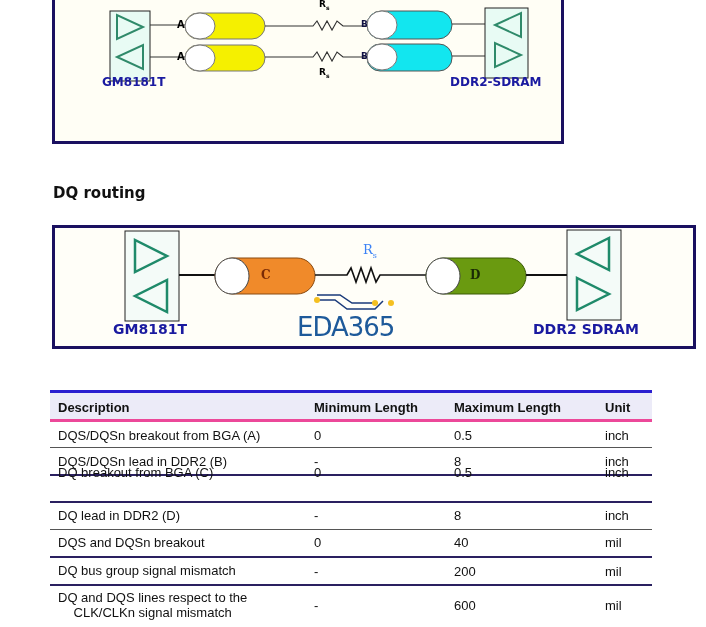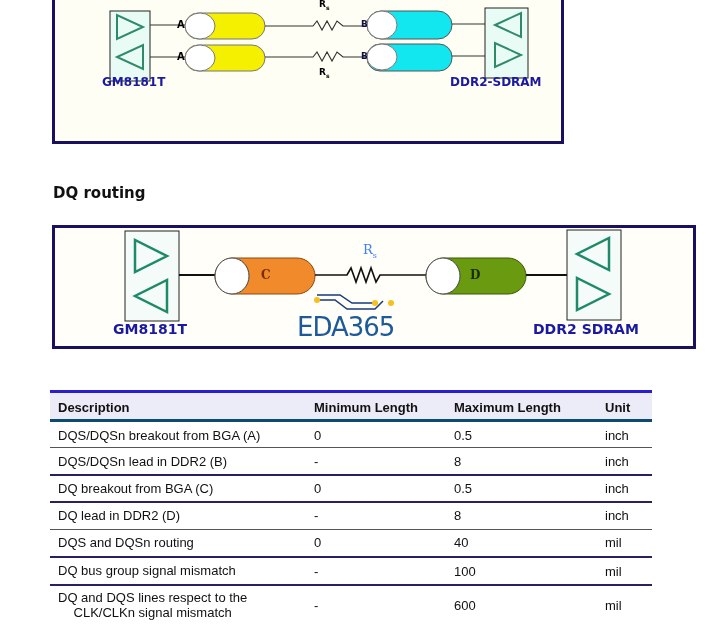--- a/index.html
+++ b/index.html
@@ -11,21 +11,21 @@
   
   #diagram-dq { left: 52px; top: 225px; width: 638px; height: 118px; border: 3px solid #1a1060; background: #fffef8; }
 
   .section-title { left: 53px; top: 184px; font-family: "DejaVu Sans", sans-serif; font-weight: bold; font-size: 15px; color: #111; text-align: center; }
 
   .chip-label { font-family: "DejaVu Sans", sans-serif; font-weight: bold; color: #1a1aa0; white-space: nowrap; }
 
   
   #spec-table { left: 50px; top: 390px; width: 602px; border-collapse: collapse; font-family: "Liberation Sans", sans-serif; font-size: 13px; color: #111; }
   #spec-table .top-rule { position: absolute; left: 0; top: 0; width: 602px; height: 3px; background: #2a1fd0; }
-  .thead { position: absolute; left: 0; top: 3px; width: 602px; height: 26px; background: #ecebf8; border-bottom: 3px solid #0c4a6e; }
+  .thead { position: absolute; left: 0; top: 3px; width: 602px; height: 26px; background: #ecebf8; border-bottom: 3px solid #ec4899; }
   .th { position: absolute; top: 7px; font-weight: bold; font-size: 13px; }
   .row { position: absolute; left: 0; width: 602px; }
   .cell { position: absolute; font-size: 13px; line-height: 15px; text-align: center; }
   .sep { position: absolute; left: 0; width: 602px; height: 2px; background: #2a2060; }
   .sep.light { height: 1px; background: #555; }
 </style>
 </head>
 <body>
 
 <div id="diagram-top" class="abs">
@@ -139,48 +139,48 @@
   <div class="sep light" style="top:57px"></div>
 
   <div class="row" style="top:59px;height:27px">
     <span class="cell" style="left:8px;top:5px">DQS/DQSn lead in DDR2 (B)</span>
     <span class="cell" style="left:264px;top:5px">-</span>
     <span class="cell" style="left:404px;top:5px">8</span>
     <span class="cell" style="left:555px;top:5px">inch</span>
   </div>
   <div class="sep" style="top:84px"></div>
 
-  <div class="row" style="top:86px;height:16px">
+  <div class="row" style="top:70px;height:16px">
     <span class="cell" style="left:8px;top:5px">DQ breakout from BGA (C)</span>
     <span class="cell" style="left:264px;top:5px">0</span>
     <span class="cell" style="left:404px;top:5px">0.5</span>
     <span class="cell" style="left:555px;top:5px">inch</span>
   </div>
   <div class="sep" style="top:111px"></div>
 
   <div class="row" style="top:113px;height:15px">
     <span class="cell" style="left:8px;top:5px">DQ lead in DDR2 (D)</span>
     <span class="cell" style="left:264px;top:5px">-</span>
     <span class="cell" style="left:404px;top:5px">8</span>
     <span class="cell" style="left:555px;top:5px">inch</span>
   </div>
   <div class="sep light" style="top:139px"></div>
 
   <div class="row" style="top:140px;height:27px">
-    <span class="cell" style="left:8px;top:5px">DQS and DQSn routing</span>
+    <span class="cell" style="left:8px;top:5px">DQS and DQSn breakout</span>
     <span class="cell" style="left:264px;top:5px">0</span>
     <span class="cell" style="left:404px;top:5px">40</span>
     <span class="cell" style="left:555px;top:5px">mil</span>
   </div>
   <div class="sep" style="top:166px"></div>
 
   <div class="row" style="top:168px;height:27px">
     <span class="cell" style="left:8px;top:5px">DQ bus group signal mismatch</span>
     <span class="cell" style="left:264px;top:6px">-</span>
-    <span class="cell" style="left:404px;top:6px">100</span>
+    <span class="cell" style="left:404px;top:6px">200</span>
     <span class="cell" style="left:555px;top:6px">mil</span>
   </div>
   <div class="sep" style="top:194px"></div>
 
   <div class="row" style="top:196px;height:40px">
     <span class="cell" style="left:8px;top:4px"><span>DQ and DQS lines respect to the</span><br><span>CLK/CLKn signal mismatch</span></span>
     <span class="cell" style="left:264px;top:12px">-</span>
     <span class="cell" style="left:404px;top:12px">600</span>
     <span class="cell" style="left:555px;top:12px">mil</span>
   </div>

